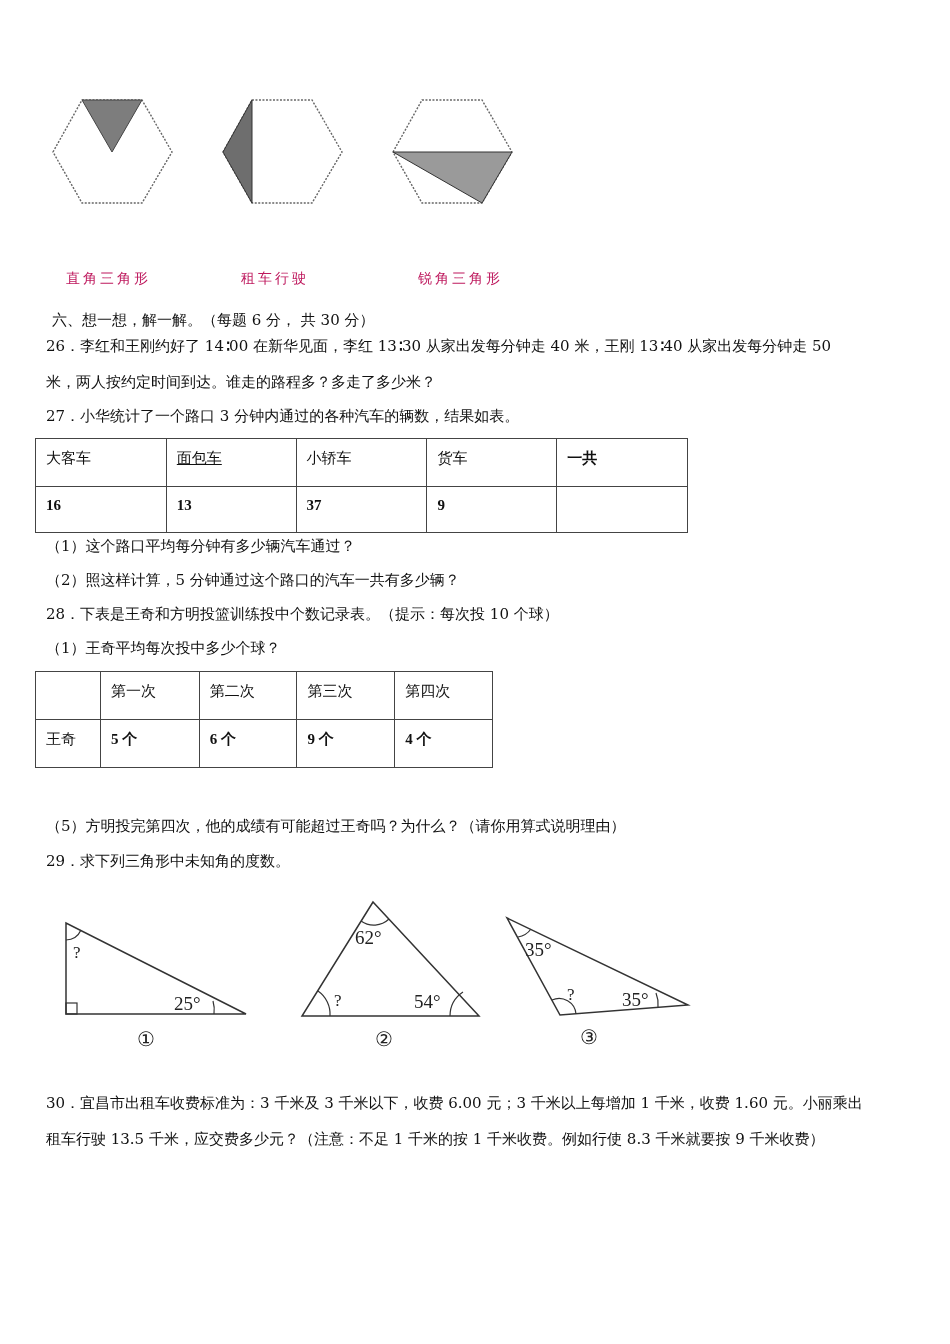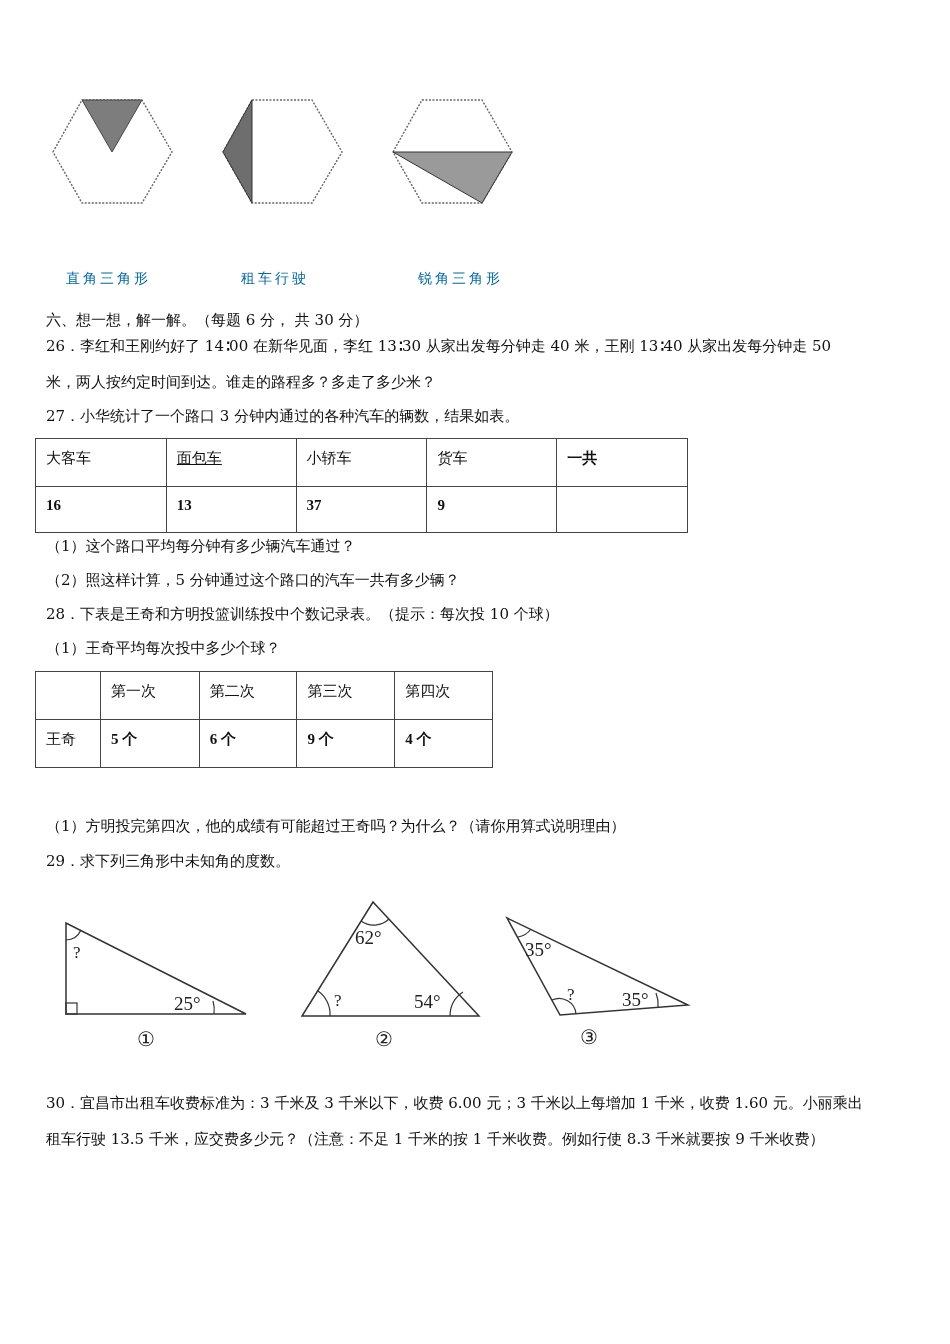--- a/index.html
+++ b/index.html
@@ -1,19 +1,19 @@
 <!DOCTYPE html>
 <html><head>
 <meta charset="utf-8">
 <style>
   html, body { margin:0; padding:0; background:#ffffff; }
   body { width:950px; height:1344px; position:relative; overflow:hidden;
          font-family:"DejaVu Serif","Liberation Serif",serif; color:#111; }
   .line { position:absolute; font-size:15px; white-space:nowrap; line-height:20px; color:#111; }
-  .figlabel { position:absolute; font-size:14px; letter-spacing:3px; color:#0369a1; font-family:"DejaVu Sans","Liberation Sans",sans-serif; }
+  .figlabel { position:absolute; font-size:14px; letter-spacing:3px; color:#be185d; font-family:"DejaVu Sans","Liberation Sans",sans-serif; }
   table.grid { position:absolute; border-collapse:collapse; font-size:15px; }
   table.grid td { border:1.3px solid #444; padding:4px 10px; vertical-align:top; padding-top:10px; box-sizing:border-box; }
   .num { font-weight:bold; font-family:"Liberation Serif",serif; }
   svg { position:absolute; overflow:visible; }
   .deg { font-family:"Liberation Serif","DejaVu Serif",serif; font-size:19px; fill:#222; }
 </style>
 </head>
 <body>
 
 <svg style="left:0;top:0;" width="950" height="230">
@@ -26,21 +26,21 @@
 </svg>
 <svg style="left:0;top:0;" width="950" height="230">
   <polygon points="393,152 422,100 482,100 512,152 482,203 422,203" fill="none" stroke="#666" stroke-width="1.4" stroke-dasharray="2,1.5"></polygon>
   <polygon points="393,152 512,152 482,203" fill="#9a9a9a" stroke="#333" stroke-width="1"></polygon>
 </svg>
 
 <div class="figlabel" style="left:66px;top:270px;">直角三角形</div>
 <div class="figlabel" style="left:241px;top:270px;">租车行驶</div>
 <div class="figlabel" style="left:418px;top:270px;">锐角三角形</div>
 
-<div class="line" style="left:46px;top:310px;">六、想一想，解一解。（每题 6 分， 共 30 分）</div>
+<div class="line" style="left:52px;top:310px;">六、想一想，解一解。（每题 6 分， 共 30 分）</div>
 
 <div class="line" style="left:46px;top:336px;">26．李红和王刚约好了 14∶00 在新华见面，李红 13∶30 从家出发每分钟走 40 米，王刚 13∶40 从家出发每分钟走 50</div>
 <div class="line" style="left:46px;top:372px;">米，两人按约定时间到达。谁走的路程多？多走了多少米？</div>
 
 <div class="line" style="left:46px;top:406px;">27．小华统计了一个路口 3 分钟内通过的各种汽车的辆数，结果如表。</div>
 
 <table class="grid" style="left:35px;top:438px;width:653px;">
   <tbody>
       <tr style="height:48px;">
     <td style="width:131px;">大客车</td>
@@ -77,21 +77,21 @@
   <tr style="height:48px;">
     <td>王奇</td>
     <td class="num">5 个</td>
     <td class="num">6 个</td>
     <td class="num">9 个</td>
     <td class="num">4 个</td>
   </tr>
 </tbody>
   </table>
 
-<div class="line" style="left:46px;top:816px;">（1）方明投完第四次，他的成绩有可能超过王奇吗？为什么？（请你用算式说明理由）</div>
+<div class="line" style="left:46px;top:816px;">（5）方明投完第四次，他的成绩有可能超过王奇吗？为什么？（请你用算式说明理由）</div>
 
 <div class="line" style="left:46px;top:851px;">29．求下列三角形中未知角的度数。</div>
 
 <svg style="left:0;top:0;" width="950" height="1344">
   <polygon points="66,923 66,1014 246,1014" fill="none" stroke="#333" stroke-width="1.5"></polygon>
   <rect x="66" y="1003" width="11" height="11" fill="none" stroke="#333" stroke-width="1.2"></rect>
   <path d="M66,940 A17,17 0 0 0 81,930" fill="none" stroke="#333" stroke-width="1.2"></path>
   <path d="M214,1014 A32,32 0 0 0 213,1001" fill="none" stroke="#333" stroke-width="1.2"></path>
   <text class="deg" x="73" y="958" style="font-size:17px;">?</text>
   <text class="deg" x="174" y="1010">25°</text>

